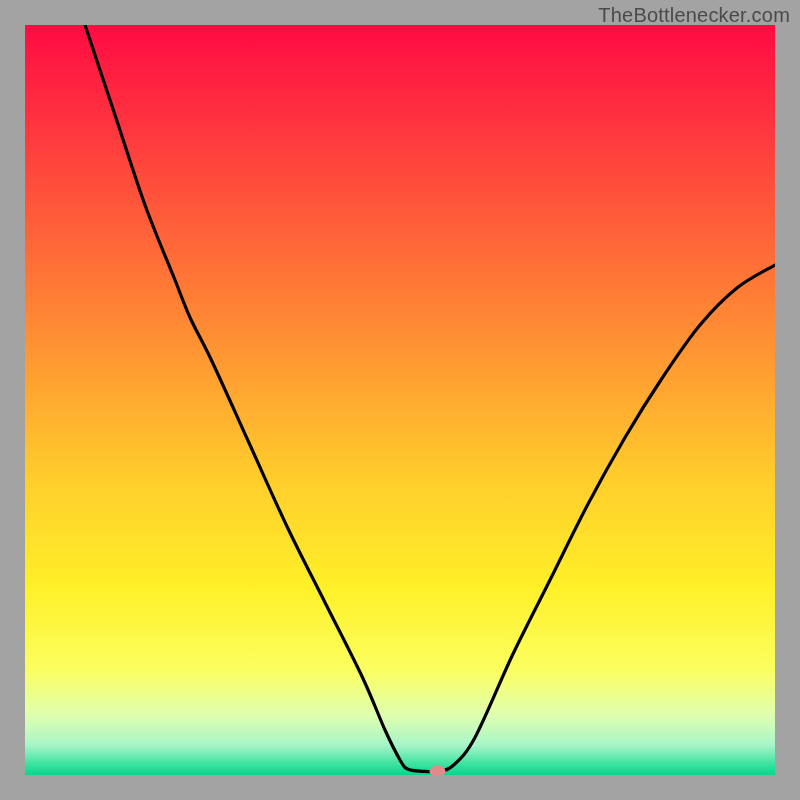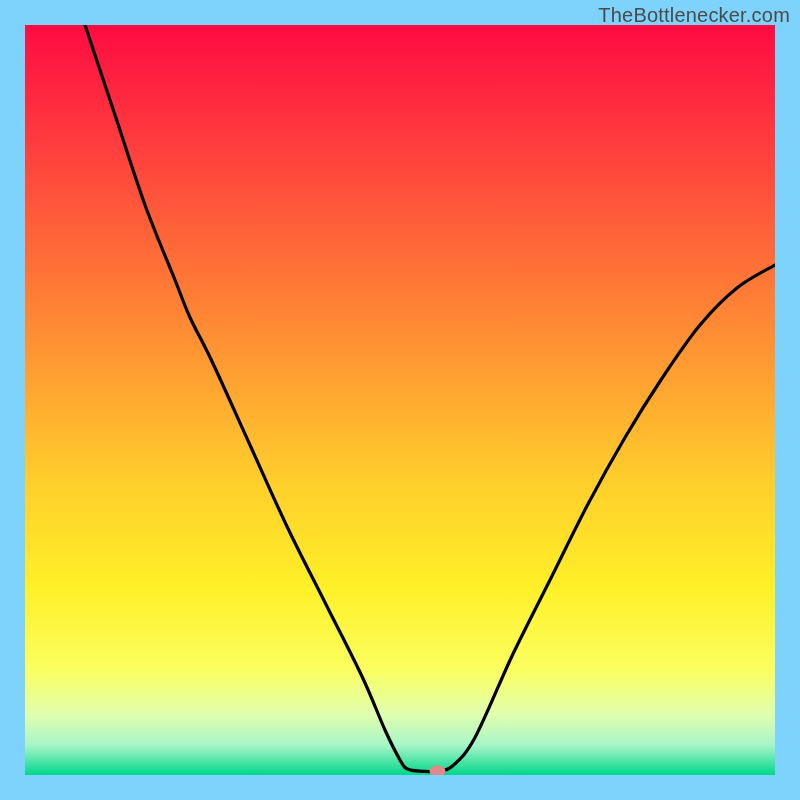--- a/index.html
+++ b/index.html
@@ -1,16 +1,16 @@
 <!DOCTYPE html>
 <html><head>
 <meta charset="utf-8">
 <style>
 html,body{margin:0;padding:0;width:800px;height:800px;overflow:hidden;background:#000;font-family:Arial,Helvetica,sans-serif}
-.frame{position:absolute;inset:0;background:#7dd3fc}
+.frame{position:absolute;inset:0;background:#a3a3a3}
 .plot{position:absolute;left:25px;top:25px;width:750px;height:750px}
 .watermark{position:absolute;top:4px;right:10px;color:#4a4a4a;font-size:20px;font-weight:500;letter-spacing:.2px}
 svg{display:block}
 </style>
 </head>
 <body>
 
 <div class="frame">
   <div class="watermark">TheBottlenecker.com</div>
   <div class="plot">

